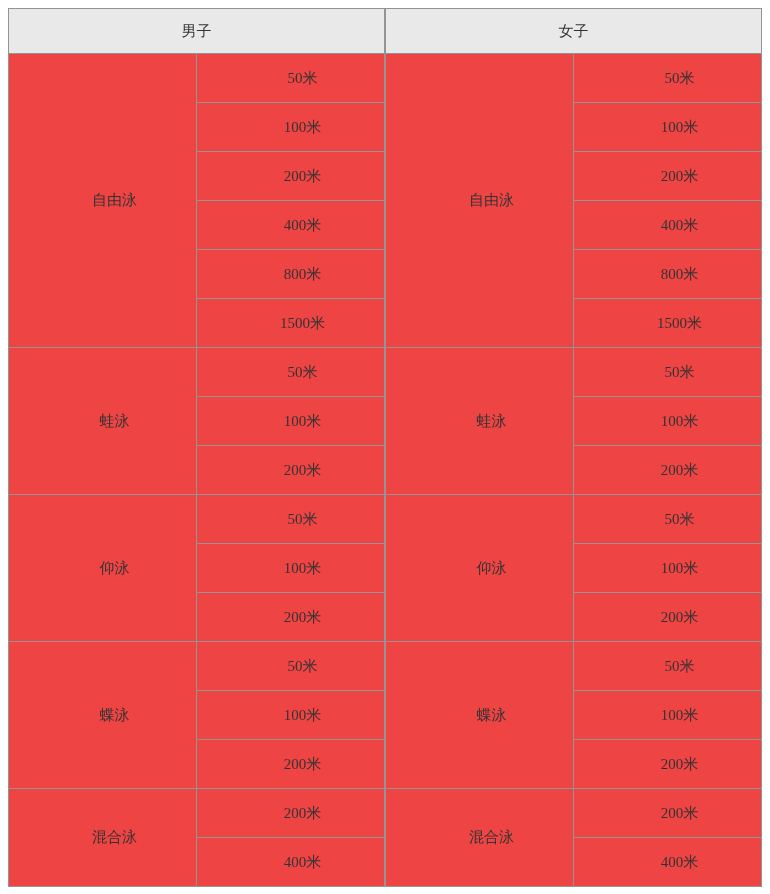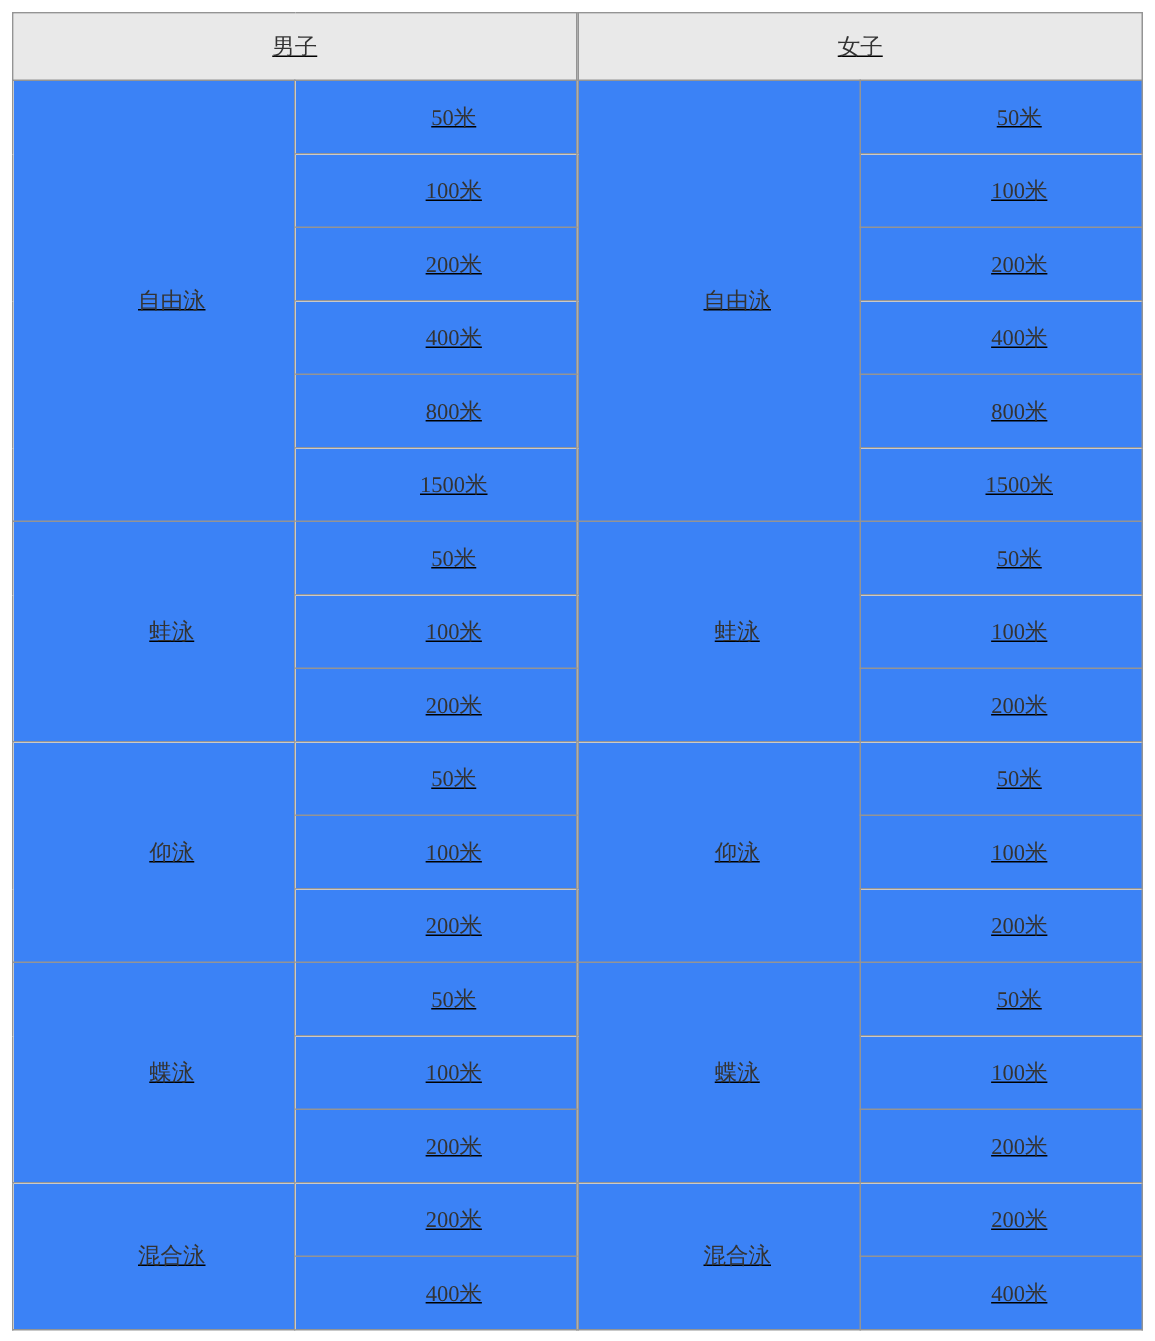--- a/index.html
+++ b/index.html
@@ -11,21 +11,20 @@
     width: 770px;
     height: 894px;
     box-sizing: border-box;
     padding: 8px;
     background: #ffffff;
     font-family: "Liberation Serif", "DejaVu Serif", serif;
   }
   .tables {
     display: flex;
     align-items: flex-start;
-    text-decoration: underline;
   }
   table.events {
     border-collapse: collapse;
     table-layout: fixed;
     width: 377px;
     font-size: 15px;
     color: var(--text-color, #333333);
   }
   table.events th,
   table.events td {
@@ -36,21 +35,21 @@
     font-weight: normal;
     overflow: hidden;
     white-space: nowrap;
   }
   table.events th {
     height: 44px;
     background: var(--header-bg, #e9e9e9);
   }
   table.events td {
     height: 48px;
-    background: #3b82f6;
+    background: #ef4444;
     padding-left: 24px;
   }
 </style>
 </head>
 <body>
 
 <div class="page">
   <div class="tables" id="tables-root">
       <table class="events">
         <thead>

